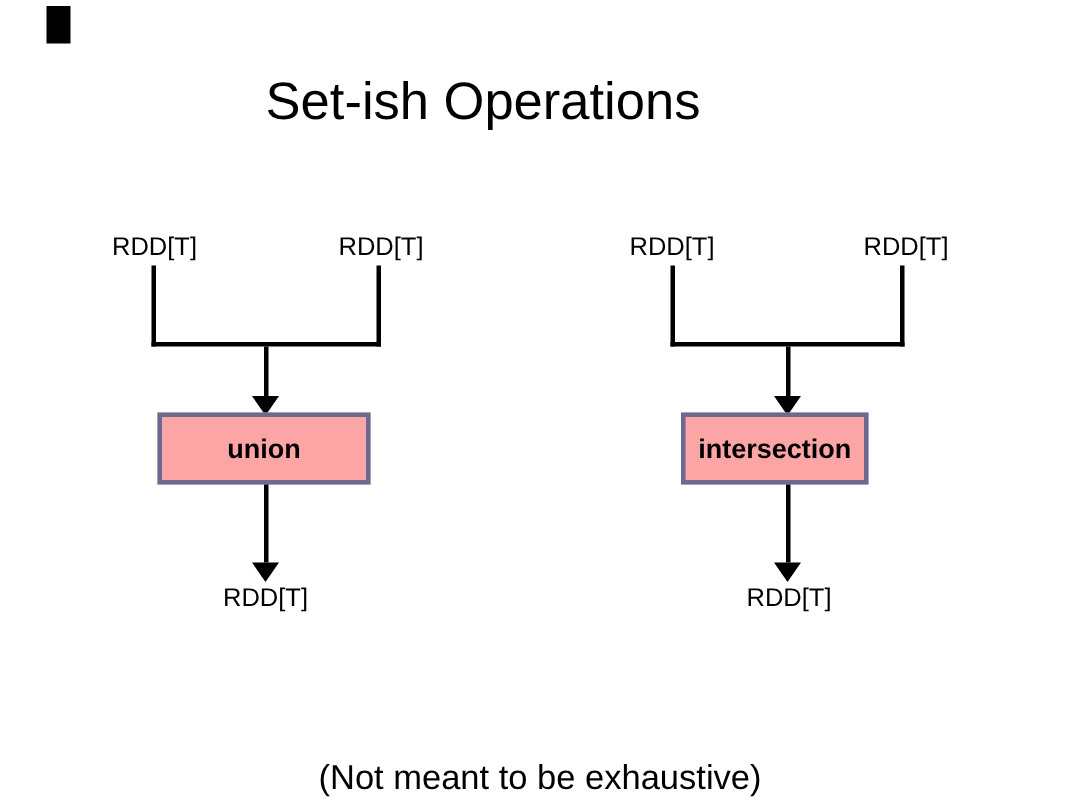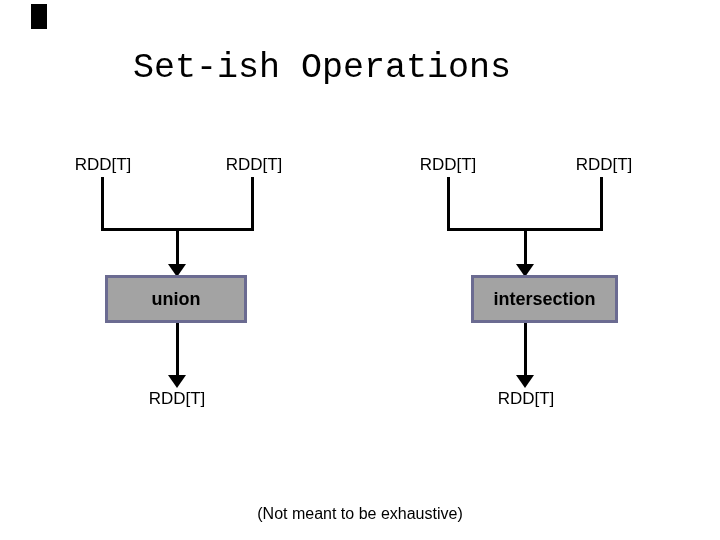--- a/index.html
+++ b/index.html
@@ -17,21 +17,20 @@
     left: 31px; top: 4px; width: 16px; height: 25px;
     background: #000;
   }
 
   .title {
     left: 0; top: 48px; width: 644px;
     text-align: center;
     font-size: 35px;
     color: #000;
     white-space: nowrap;
-    font-family: Liberation Mono, monospace;
   }
 
   .rdd-label {
     font-size: 17px;
     color: #000000;
     white-space: nowrap;
     transform: translateX(-50%);
   }
   .rdd-top    { top: 155px; }
   .rdd-bottom { top: 389px; }
@@ -59,32 +58,32 @@
     border-top: 13px solid #000;
   }
   .arrow-merge-left   { left: 177px; top: 231px; height: 46px; }
   .arrow-merge-right  { left: 525px; top: 231px; height: 46px; }
   .arrow-out-left     { left: 177px; top: 323px; height: 65px; }
   .arrow-out-right    { left: 525px; top: 323px; height: 65px; }
 
   .op-box {
     top: 275px; height: 48px;
     box-sizing: border-box;
-    background: #a3a3a3;
+    background: #fca5a5;
     border: 3px solid #6b6b91;
     display: flex; align-items: center; justify-content: center;
     font-size: 18px; font-weight: bold; color: #000;
   }
   .op-box-union        { left: 105px; width: 142px; }
-  .op-box-intersection { left: 471px; width: 147px; }
+  .op-box-intersection { left: 454px; width: 125px; }
 
   .caption {
     left: 0; top: 505px; width: 720px;
     text-align: center;
-    font-size: 16px;
+    font-size: 23px;
     color: #000;
     white-space: nowrap;
   }
 </style>
 </head>
 <body>
 
 <div class="abs artifact"></div>
 
 <div class="abs title">Set-ish Operations</div>

